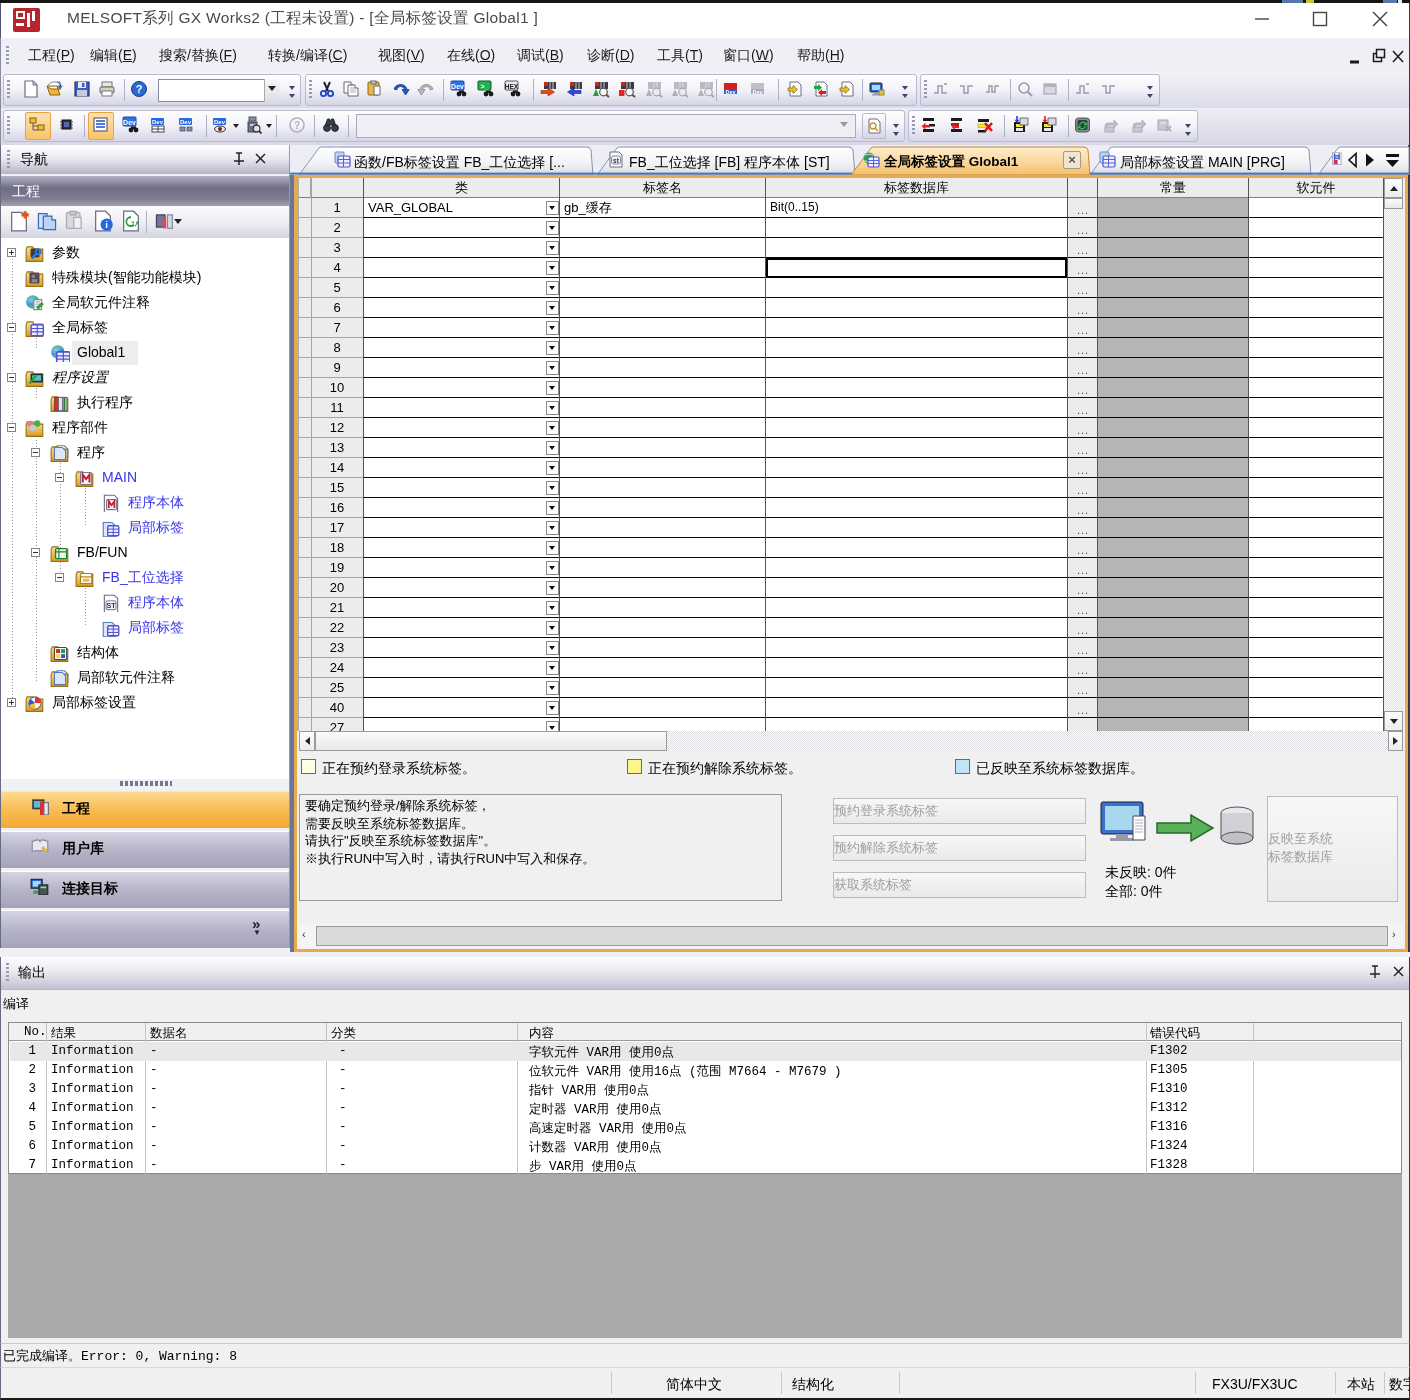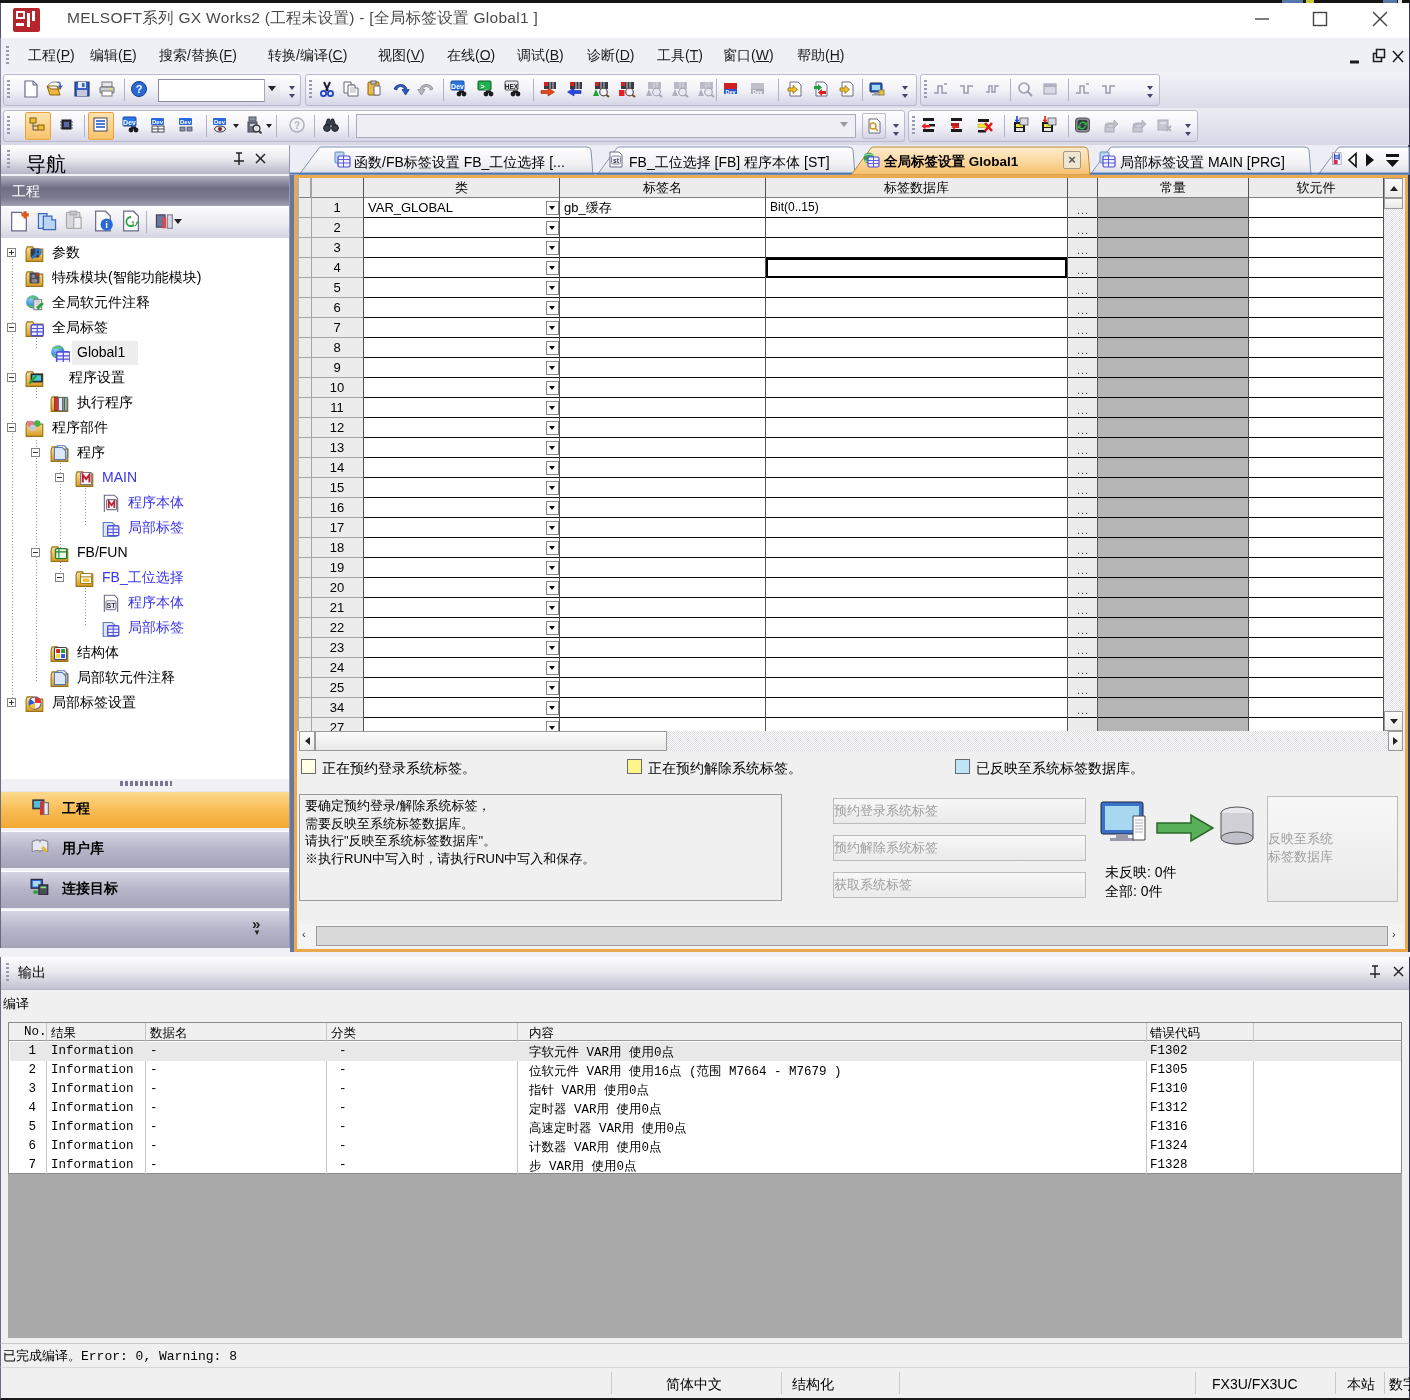--- a/index.html
+++ b/index.html
@@ -453,21 +453,21 @@
     <rect x="4" y="6" width="6" height="2" fill="#dcdce6"></rect>
     <path d="M10 10 l5 5 M15 10 l-5 5" stroke="#b0b0c0" stroke-width="1.8"></path>
   </svg>
 <div class="chev" style="left:1184px;top:124px">
     <i></i>
     <i></i>
   </div>
 <div class="abs" style="left:0;top:145px;width:290px;height:803px;background:#f0f0f5;border-left:1px solid #6a6a80;border-right:1px solid #9a99b0"></div>
 <div class="abs" style="left:1px;top:145px;width:288px;height:29px;background:linear-gradient(180deg,#ffffff,#eaeaf0 45%,#b6b5c8)"></div>
 <div class="abs grip" style="left:7px;top:150px;height:19px"></div>
-<div class="abs" style="left:26px;top:151px;font-size:20px">导航</div>
+<div class="abs" style="left:20px;top:151px;font-size:14px">导航</div>
 <svg class="abs" style="left:228px;top:150px" width="56" height="18" viewBox="0 0 56 18">
 <g stroke="#222" stroke-width="1.5" fill="none">
 <path d="M8 3 h6 M11 3 v8 M6 11 h10 M11 11 v4"></path>
 <line x1="28" y1="4" x2="37" y2="13"></line>
       <line x1="37" y1="4" x2="28" y2="13"></line>
 </g>
   </svg>
 <div class="abs" style="left:1px;top:176px;width:288px;height:30px;background:linear-gradient(180deg,#b2b1c2,#6f6e85 40%,#7d7c91 75%,#a3a2b4)"></div>
 <div class="abs" style="left:12px;top:183px;font-size:14px;color:#fff">工程</div>
 <div class="abs" style="left:1px;top:206px;width:288px;height:32px;background:linear-gradient(180deg,#fcfcfd,#ececf2 55%,#d4d4e2)"></div>
@@ -635,21 +635,21 @@
         <stop offset="0" stop-color="#8ad0f8"></stop>
         <stop offset="0.55" stop-color="#3a88d8"></stop>
         <stop offset="1" stop-color="#1858a8"></stop>
       </radialGradient>
 </defs>
     <path d="M1 5 l1 -2.5 h5 l1 2 h8 l0 11 h-15 z" fill="url(#gf)" stroke="#9a7214"></path>
     <rect x="5" y="4" width="11" height="8" fill="#2a2a32"></rect>
     <rect x="6.5" y="5.5" width="8" height="5" fill="#48c8d8"></rect>
     <path d="M4 13 l6 -7" stroke="#28a030" stroke-width="2"></path>
   </svg>
-<div class="trow" style="left:69px;top:369px;">程序设置</div>
+<div class="trow" style="left:52px;top:369px;font-style:italic;">程序设置</div>
 <svg class="abs" style="left:50px;top:394px" width="20" height="18" viewBox="0 0 18 16">
     <defs>
       <linearGradient id="gf" x1="0" y1="0" x2="0" y2="1">
 <stop offset="0" stop-color="#fbe29a"></stop>
         <stop offset="1" stop-color="#d99b22"></stop>
       </linearGradient>
 <radialGradient id="gg" cx="0.35" cy="0.3" r="0.9">
         <stop offset="0" stop-color="#8ad0f8"></stop>
         <stop offset="0.55" stop-color="#3a88d8"></stop>
         <stop offset="1" stop-color="#1858a8"></stop>
@@ -1039,21 +1039,21 @@
       <div style="height:20px;line-height:19px">16</div>
       <div style="height:20px;line-height:19px">17</div>
       <div style="height:20px;line-height:19px">18</div>
       <div style="height:20px;line-height:19px">19</div>
       <div style="height:20px;line-height:19px">20</div>
       <div style="height:20px;line-height:19px">21</div>
       <div style="height:20px;line-height:19px">22</div>
       <div style="height:20px;line-height:19px">23</div>
       <div style="height:20px;line-height:19px">24</div>
       <div style="height:20px;line-height:19px">25</div>
-      <div style="height:20px;line-height:19px">34</div>
+      <div style="height:20px;line-height:19px">40</div>
       <div style="height:20px;line-height:19px">27</div>
     </div>
     <div style="position:absolute;left:12px;top:0;width:1px;height:553px;background:#a5a5a5"></div>
     <div style="position:absolute;left:64px;top:0;width:1px;height:553px;background:#555"></div>
     <div style="position:absolute;left:260px;top:0;width:1px;height:553px;background:#555"></div>
     <div style="position:absolute;left:466px;top:0;width:1px;height:553px;background:#555"></div>
     <div style="position:absolute;left:768px;top:0;width:1px;height:553px;background:#555"></div>
     <div style="position:absolute;left:798px;top:0;width:1px;height:553px;background:#555"></div>
     <div style="position:absolute;left:949px;top:0;width:1px;height:553px;background:#555"></div>
     <div style="position:absolute;left:1084px;top:0;width:1px;height:553px;background:#555"></div>

